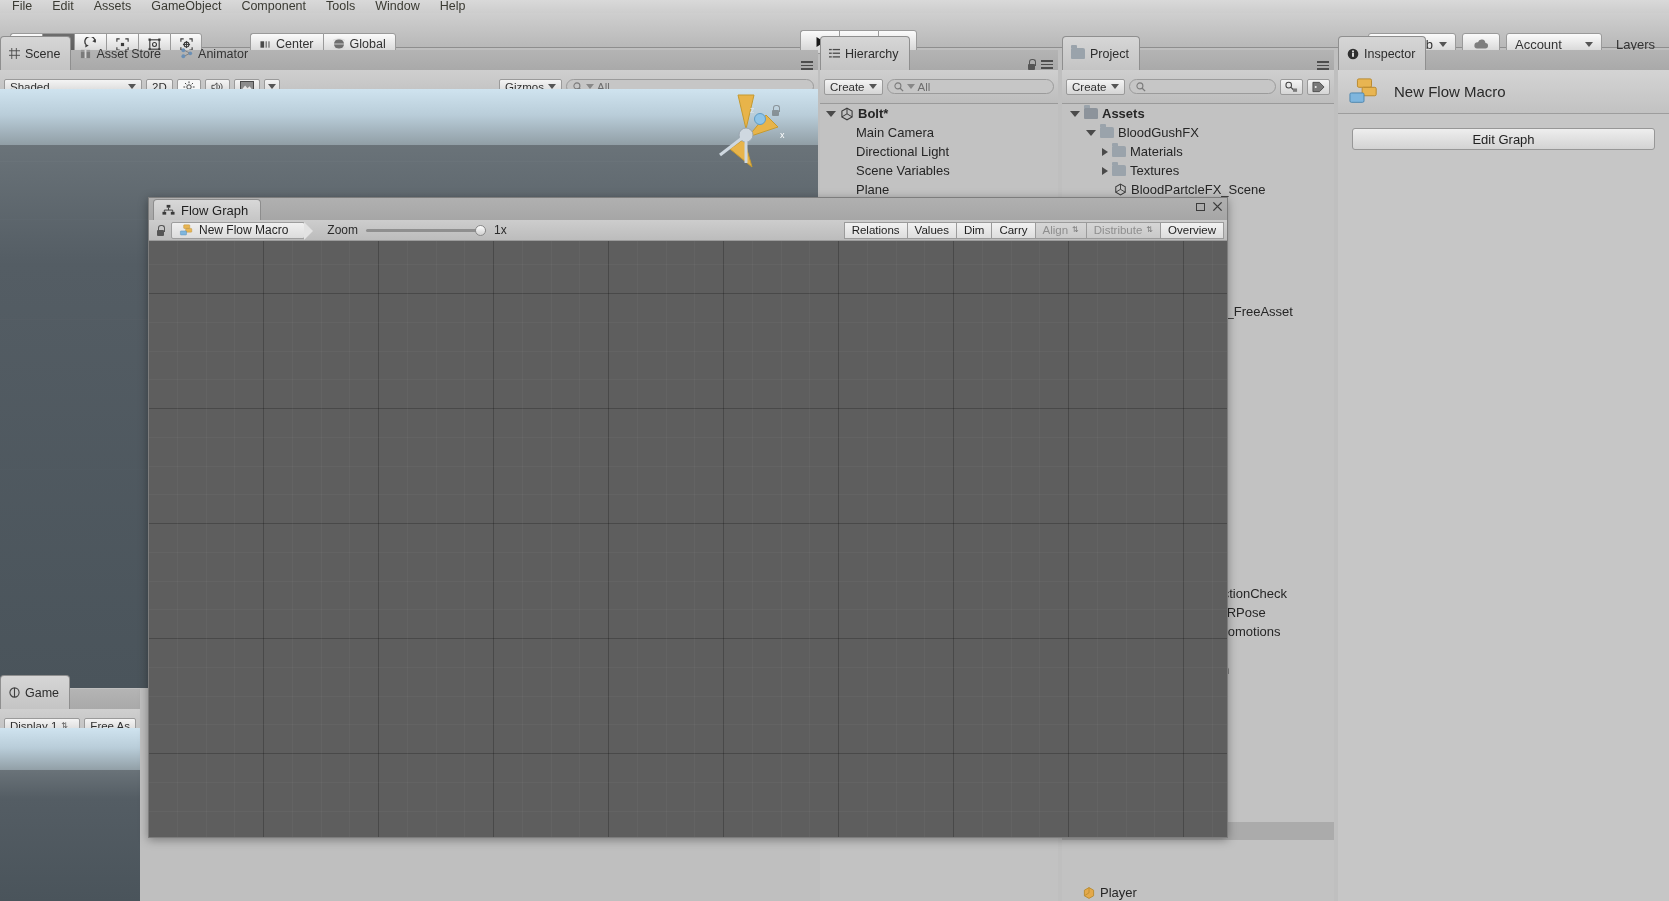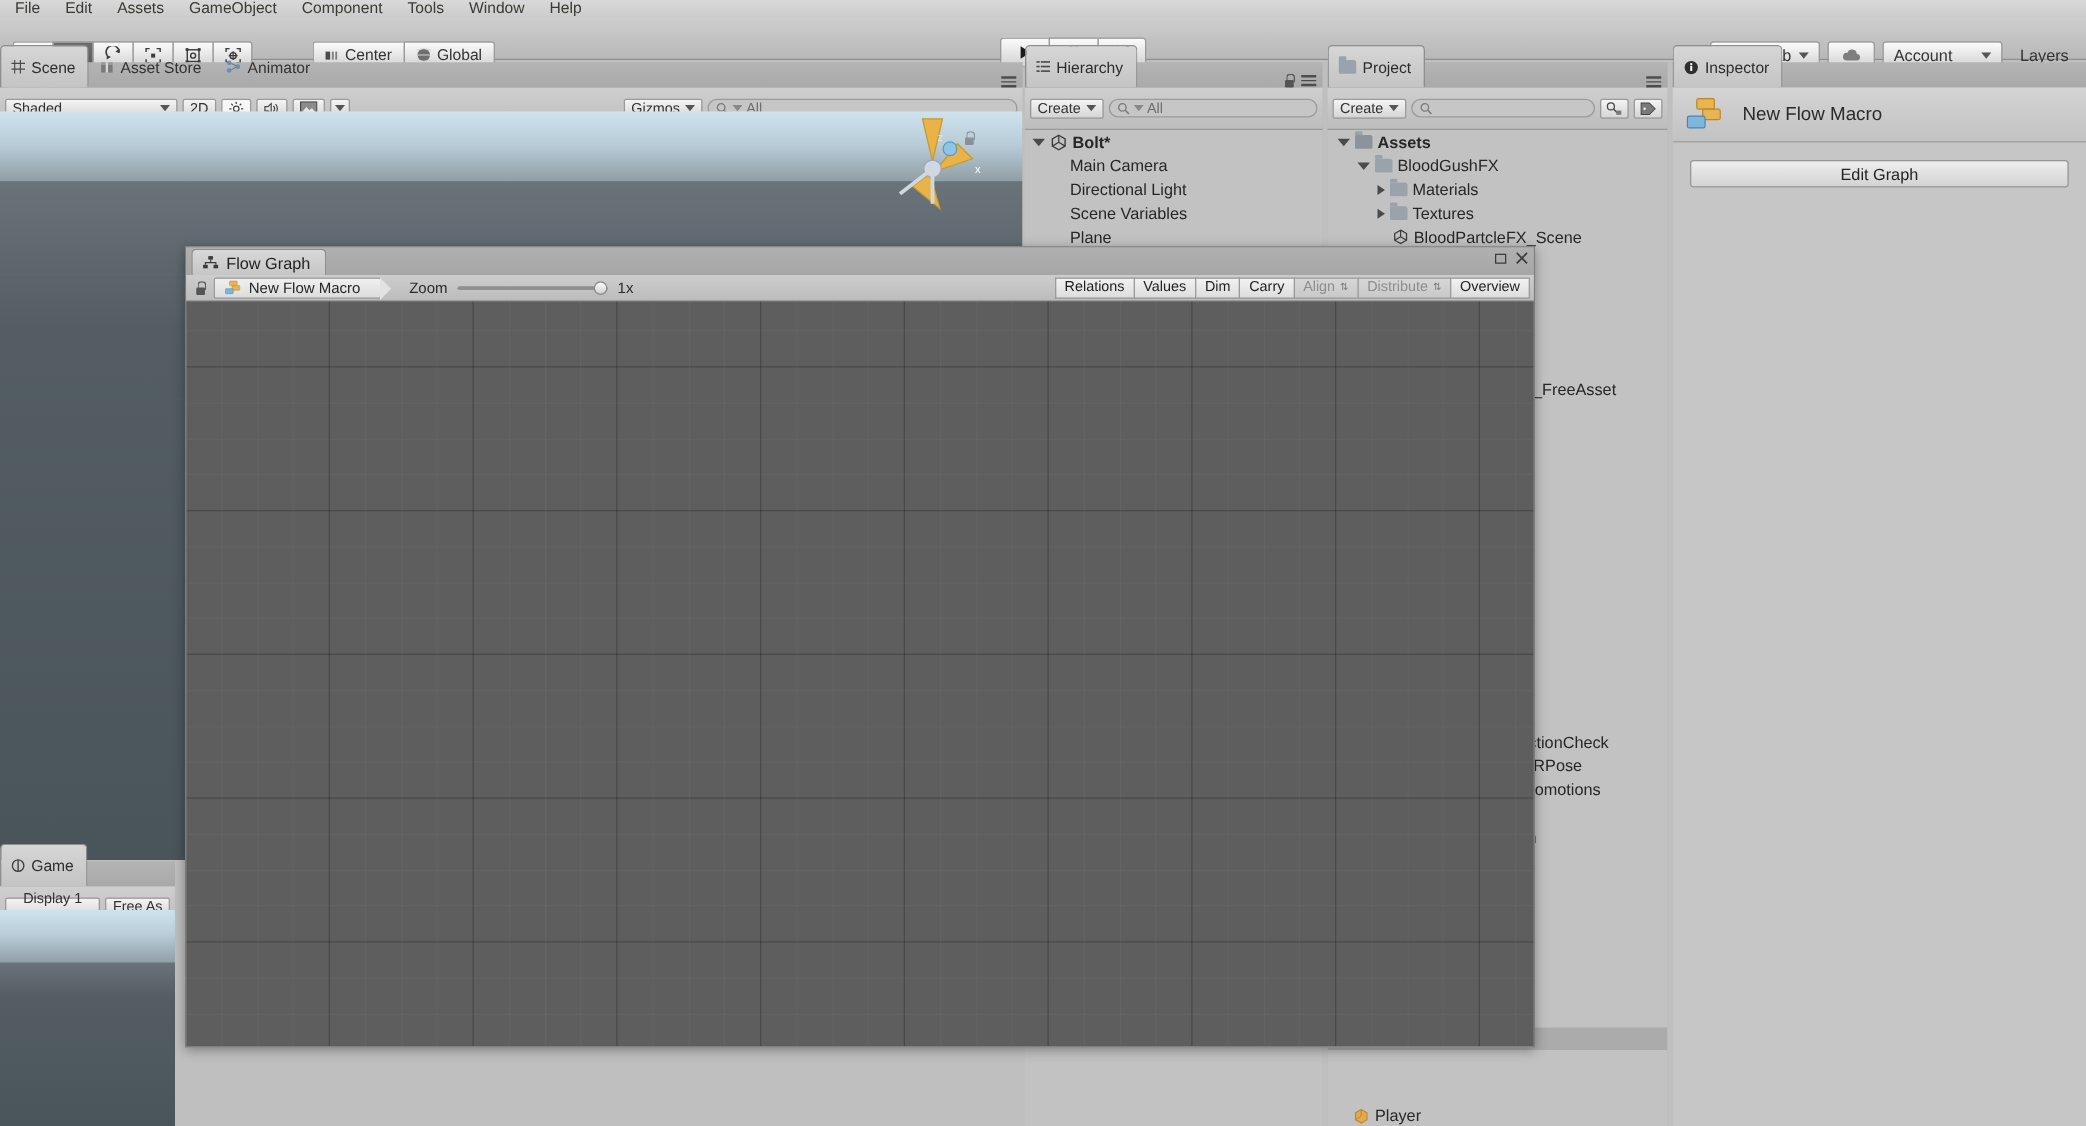--- a/index.html
+++ b/index.html
@@ -419,21 +419,21 @@
     <div class="tabbar">
       <div class="tab">
         <svg width="11" height="11" viewBox="0 0 12 12">
             <circle cx="6" cy="6" r="5" fill="none" stroke="#3f3f3f" stroke-width="1.2"></circle>
             <path d="M6 1v10" stroke="#3f3f3f" stroke-width="1.2"></path>
           </svg>
         <span>Game</span>
       </div>
     </div>
     <div class="subbar">
-      <div class="minibtn" style="width:78px;justify-content:center;flex-direction:column;">
+      <div class="minibtn" style="width:78px;justify-content:flex-start;">
         <span>Display 1</span>
         <span style="font-size:8px;color:#555;">⇅</span>
       </div>
       <div class="minibtn" style="flex:1;">
         <span>Free As</span>
       </div>
     </div>
     <div class="sceneview" style="left:0;top:39px;width:140px;height:173px;">
       <div class="sky" style="height:44px;"></div>
       <div class="ground" style="top:42px;"></div>

